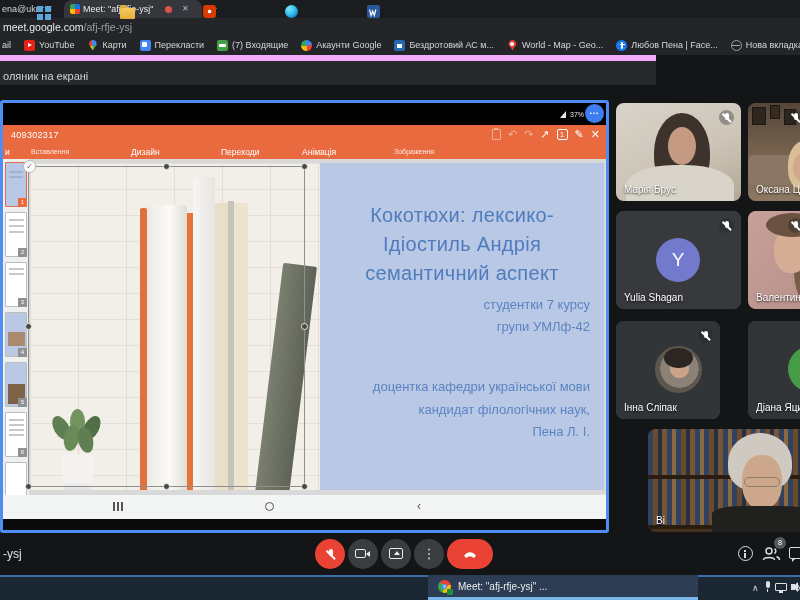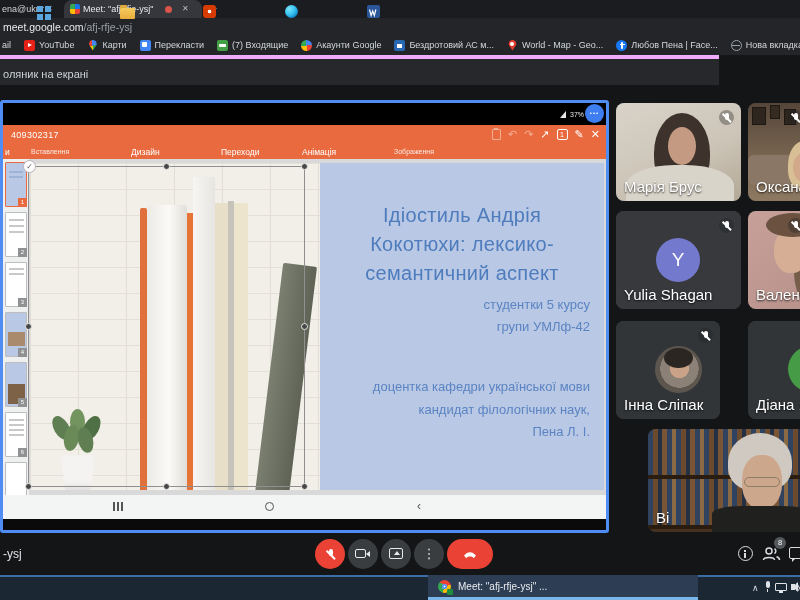--- a/index.html
+++ b/index.html
@@ -41,21 +41,21 @@
   .bi-gacc{border-radius:50%;background:conic-gradient(#4285f4 0 25%,#ea4335 0 50%,#fbbc05 0 75%,#34a853 0)}
   .bi-bluesq{background:#2867b2;border-radius:2px}
   .bi-bluesq::after{content:"";position:absolute;left:3px;top:4px;width:5px;height:4px;background:#fff}
   .bi-redpin{background:#e23c2f}
   .bi-redpin::after{content:"";position:absolute;left:3.5px;top:2.5px;width:4px;height:4px;border-radius:50%;background:#fff}
   .bi-fb{background:#1877f2;border-radius:50%}
   .bi-fb::after{content:"";position:absolute;left:5px;top:2px;width:2px;height:7px;background:#fff;border-radius:1px}
   .bi-fb::before{content:"";position:absolute;left:3.5px;top:4px;width:5px;height:1.5px;background:#fff}
   .bi-globe{border:1.5px solid #9aa0a6;border-radius:50%}
   .bi-globe::after{content:"";position:absolute;left:0;top:4px;width:8px;height:1px;background:#9aa0a6}
-  .banner{left:0;top:55px;width:719px;height:30px;background:#26282b;border-top:4px solid #f0abfc}
+  .banner{left:0;top:55px;width:656px;height:30px;background:#26282b;border-top:6px solid #f0abfc}
   .banner-text{left:3px;top:9px;font-size:11px;color:#ced2d6}
 
   
   .share{left:0;top:100px;width:609px;height:433px;border:3px solid #4f8df5;border-radius:3px;background:#000}
   .ph-status{left:3px;top:103px;width:603px;height:22px;background:#000;display:flex;justify-content:flex-end;align-items:center;gap:4px;padding-right:8px}
   .sig{width:0;height:0;border-left:6px solid transparent;border-bottom:7px solid #e6e6e6}
   .batt-pct{font-size:7px;color:#e8e8e8}
   .batt{width:10px;height:5px;border:1px solid #cfcfcf;border-radius:1px;position:relative}
   .batt::after{content:"";position:absolute;left:0;top:0;width:4px;height:3px;background:#fff}
   .bubble{left:585px;top:104px;width:19px;height:19px;border-radius:50%;background:#3e7ef0;color:#fff;font-size:6px;letter-spacing:1px;text-align:center;line-height:19px;z-index:40;box-shadow:0 1px 2px rgba(0,0,0,.5)}
@@ -104,21 +104,21 @@
   .checkc{left:23px;top:160px;width:13px;height:13px;border-radius:50%;background:#fff;border:1px solid #b5b5b5;font-size:8px;color:#666;text-align:center;line-height:12px;z-index:7}
   .ph-nav{left:3px;top:495px;width:603px;height:24px;background:#f3f4f4}
   .nav-bars{left:110px;top:7px;display:flex;gap:2.5px;position:absolute}
   .nav-bars i{width:1.5px;height:9px;background:#555}
   .nav-home{left:262px;top:7px;width:9px;height:9px;border:1.5px solid #555;border-radius:50%;position:absolute}
   .nav-back{left:414px;top:4px;font-size:12px;color:#555;position:absolute}
   .ph-black{left:3px;top:519px;width:603px;height:11px;background:#0a0a0a}
 
   
   .tile{border-radius:8px;overflow:hidden;background:#3c4043}
-  .pname{position:absolute;left:8px;bottom:6px;font-size:15px;color:#fff;text-shadow:0 1px 2px rgba(0,0,0,.85);white-space:nowrap;z-index:4}
+  .pname{position:absolute;left:8px;bottom:6px;font-size:10px;color:#fff;text-shadow:0 1px 2px rgba(0,0,0,.85);white-space:nowrap;z-index:4}
   .micoff{position:absolute;width:15px;height:15px;border-radius:50%;background:rgba(32,33,36,.35);z-index:4}
   .micoff::before{content:"";position:absolute;left:6px;top:3px;width:3.5px;height:7px;background:#fff;border-radius:2px}
   .micoff::after{content:"";position:absolute;left:2px;top:7px;width:12px;height:1.5px;background:#fff;transform:rotate(45deg)}
   .sc{position:absolute;inset:0}
   .sc-maria{background:linear-gradient(155deg,#d8d3c9,#cdc5b8 55%,#b2a896)}
   .sc-maria .hair{position:absolute;left:38px;top:10px;width:56px;height:80px;background:#3d322c;border-radius:50% 50% 45% 45%}
   .sc-maria .face{position:absolute;left:52px;top:24px;width:28px;height:38px;background:#c59a82;border-radius:50%}
   .sc-maria .body{position:absolute;left:10px;bottom:-10px;width:108px;height:46px;background:#d9d4c9;border-radius:45% 45% 0 0}
   .sc-oksana{background:linear-gradient(#55463a,#7c6852 60%,#8d7862)}
   .sc-oksana .fr1{position:absolute;left:4px;top:4px;width:14px;height:18px;background:#2e261e;border:1px solid #1e1813}
@@ -342,26 +342,26 @@
     <i class="leaf" style="left:24px;top:252px;transform:rotate(-30deg)"></i>
     <i class="leaf" style="left:40px;top:246px;background:#73945f"></i>
     <i class="leaf" style="left:54px;top:252px;transform:rotate(28deg);background:#4f6f45"></i>
     <i class="leaf" style="left:34px;top:262px;transform:rotate(10deg);background:#6a8a57"></i>
     <i class="leaf" style="left:48px;top:264px;transform:rotate(-14deg)"></i>
     <i class="bk pot"></i>
   </div>
 
   <div class="ab bluepanel">
     <div class="sl-title">
+      <span style="display:block">Кокотюхи: лексико-</span>
       <span style="display:block">Ідіостиль Андрія</span>
-      <span style="display:block">Кокотюхи: лексико-</span>
       <span style="display:block">семантичний аспект</span>
     </div>
     <div class="sl-sub">
-      <span style="display:block">студентки 5 курсу</span>
+      <span style="display:block">студентки 7 курсу</span>
       <span style="display:block">групи УМЛф-42</span>
     </div>
     <div class="sl-adv">
       <span style="display:block">доцентка кафедри української мови</span>
       <span style="display:block">кандидат філологічних наук,</span>
       <span style="display:block">Пена Л. І.</span>
     </div>
   </div>
 
   <div class="ab selframe"></div>

